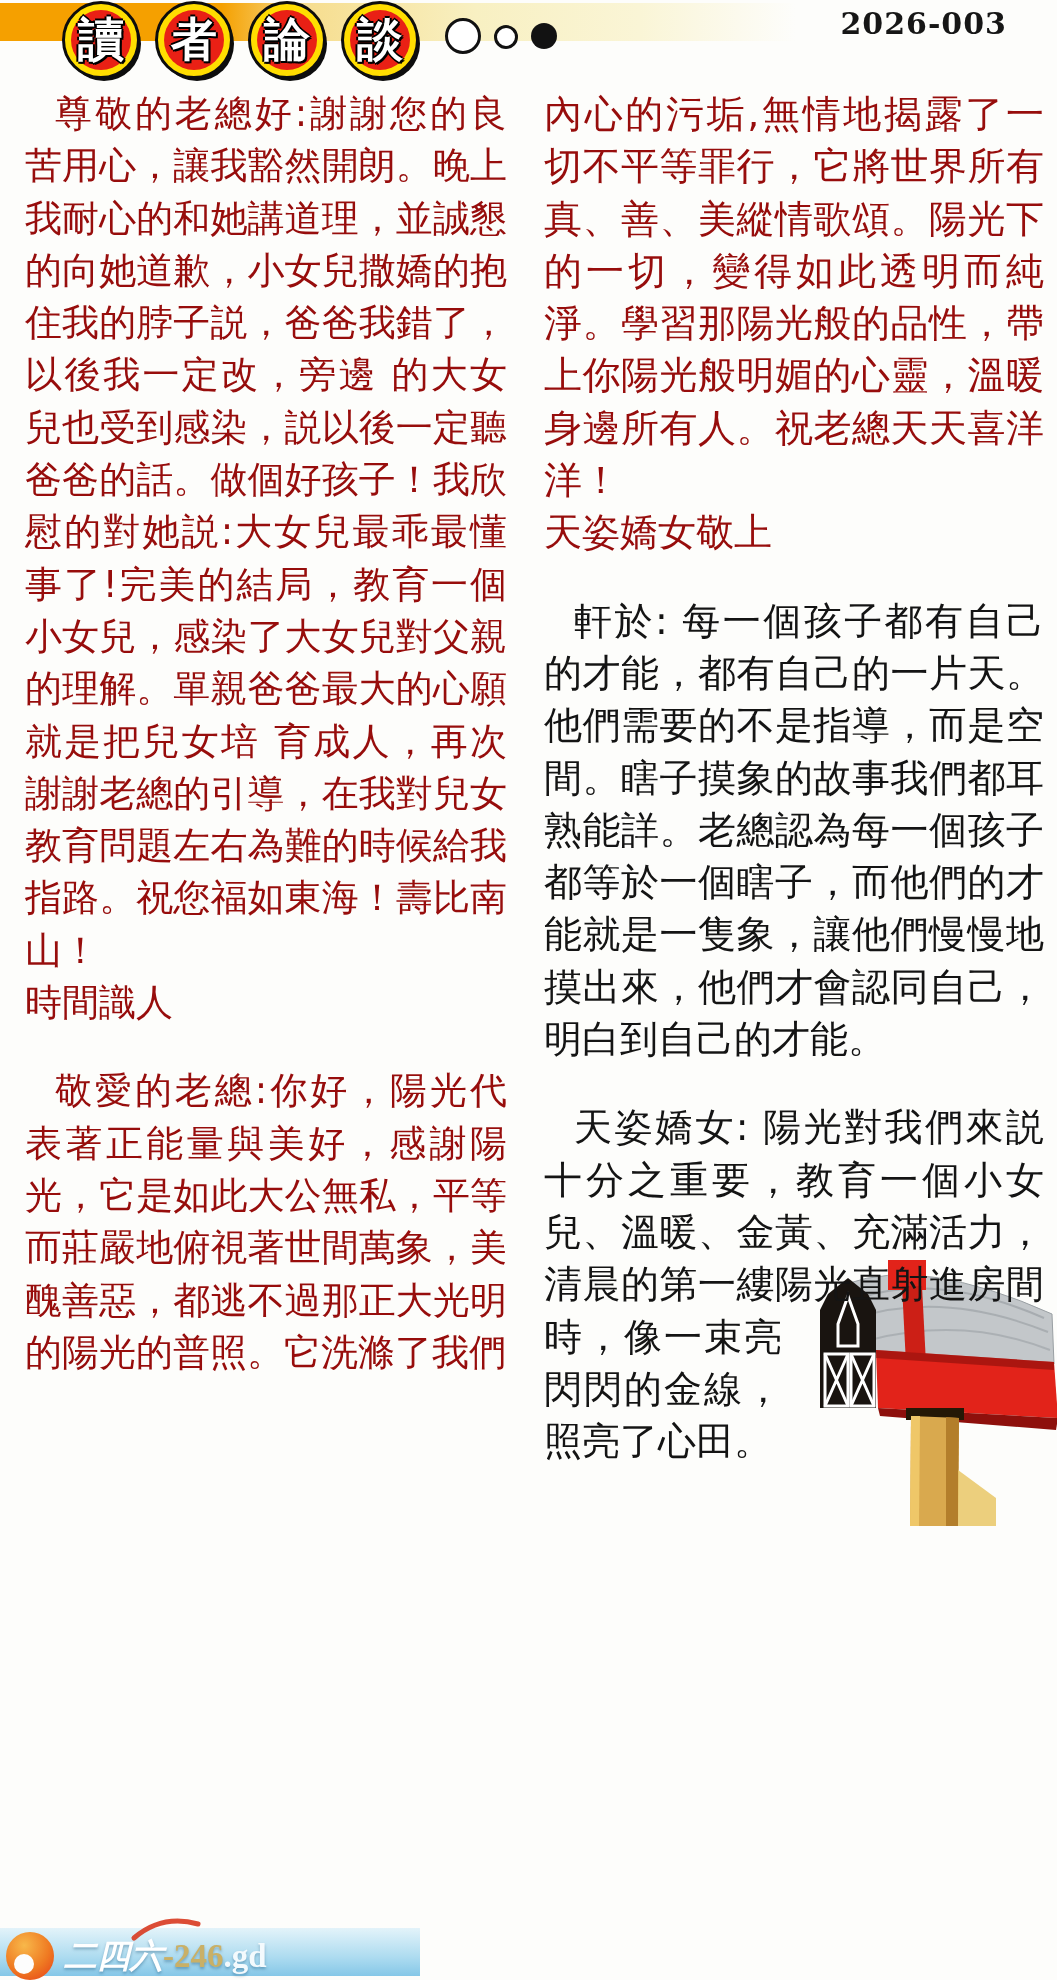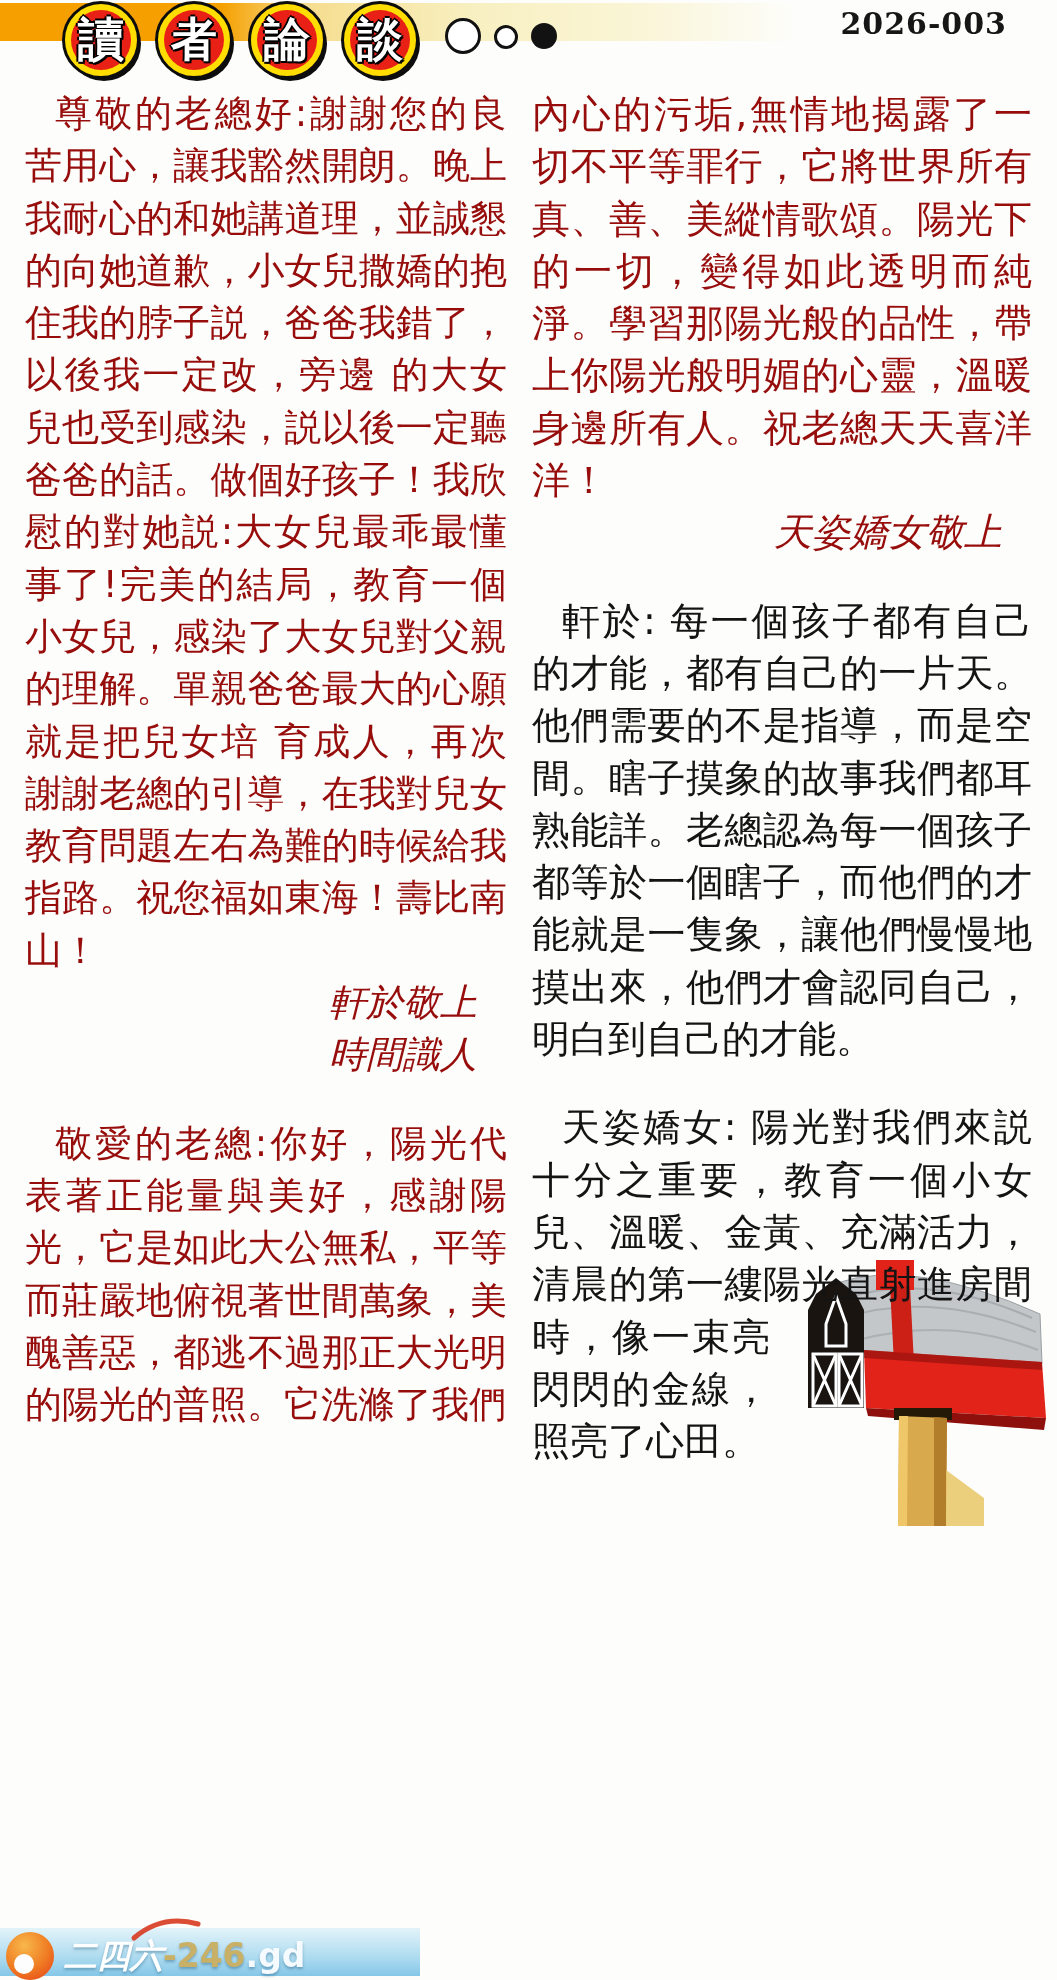--- a/index.html
+++ b/index.html
@@ -27,35 +27,36 @@
   .dot-large{left:445px;top:18px;width:30px;height:30px;background:#fff;border:3px solid #111;}
   .dot-small{left:494px;top:25px;width:18px;height:18px;background:#fff;border:3px solid #111;}
   .dot-black{left:531px;top:23px;width:26px;height:26px;background:#121212;}
   .pageno{
     position:absolute;top:6px;right:50px;
     font-family:"DejaVu Serif",serif;font-weight:bold;font-size:30px;letter-spacing:1px;color:#161616;
   }
   
   .col{position:absolute;top:88px;text-align:justify;color:#970D0C;}
   .col-left{left:25px;width:482px;height:1888px;font-size:37px;line-height:52.3px;}
-  .col-right{left:532px;width:500px;height:1888px;font-size:38px;line-height:52.3px;}
+  .col-right{left:544px;width:500px;height:1888px;font-size:38px;line-height:52.3px;}
   .col p{margin:0;text-indent:30px;}
   .col p.spaced{margin-top:36px;}
-  .col p.sig{text-align:right;text-indent:0;padding-right:30px;font-style:italic;}
+  .col p.sig{text-indent:0;padding-right:30px;}
   .col .black{color:#141414;}
   
   .mbx{
     float:right;width:256px;height:268px;margin-left:6px;
     shape-outside:polygon(64px 0px,256px 0px,256px 268px,182px 268px,177px 210px,3px 205px,3px 59px,26px 21px);
     shape-margin:6px;
   }
   
   .wm{
     position:absolute;left:0;top:1928px;width:420px;height:48px;z-index:6;
     background:linear-gradient(180deg,rgba(216,239,249,0.70) 0%,rgba(160,214,238,0.85) 60%,rgba(120,193,229,0.9) 100%);
+    font-family:Liberation Serif, serif;
   }
   .wm-logo{position:absolute;left:6px;top:4px;width:48px;height:48px;border-radius:50%;
     background:radial-gradient(circle at 38% 28%,#F8B84A 0%,#EF7A22 55%,#E53C17 100%);}
   .wm-logo .hole{position:absolute;left:8px;top:22px;width:20px;height:20px;border-radius:50%;background:#fdfdfd;}
   .wm-text{position:absolute;left:64px;top:6px;font-size:33px;font-weight:bold;font-style:italic;
     color:#fff;white-space:nowrap;text-shadow:0 2px 3px rgba(0,60,100,0.35);}
   .wm-text .mid{color:#C9B067;font-style:normal;}
   .wm-text .tail{color:#F4FAFD;font-style:normal;}
   .wm-flourish{position:absolute;left:128px;top:-18px;}
 </style>
@@ -90,21 +91,20 @@
 </div>
 
 <span class="dot dot-large"></span>
 <span class="dot dot-small"></span>
 <span class="dot dot-black"></span>
 
 <div class="pageno">2026-003</div>
 
 <div class="col col-left">
   <p>尊敬的老總好:謝謝您的良苦用心，讓我豁然開朗。晚上我耐心的和她講道理，並誠懇的向她道歉，小女兒撒嬌的抱住我的脖子説，爸爸我錯了，以後我一定改，旁邊 的大女兒也受到感染，説以後一定聽爸爸的話。做個好孩子！我欣慰的對她説:大女兒最乖最懂事了!完美的結局，教育一個小女兒，感染了大女兒對父親的理解。單親爸爸最大的心願就是把兒女培 育成人，再次謝謝老總的引導，在我對兒女教育問題左右為難的時候給我指路。祝您福如東海！壽比南山！</p>
-  <p class="sig">軒於敬上</p>
   <p class="sig">時間識人</p>
   <p class="spaced">敬愛的老總:你好，陽光代表著正能量與美好，感謝陽光，它是如此大公無私，平等而莊嚴地俯視著世間萬象，美醜善惡，都逃不過那正大光明的陽光的普照。它洗滌了我們</p>
 </div>
 
 <div class="col col-right">
   <p style="text-indent:0">內心的污垢,無情地揭露了一切不平等罪行，它將世界所有真、善、美縱情歌頌。陽光下的一切，變得如此透明而純淨。學習那陽光般的品性，帶上你陽光般明媚的心靈，溫暖身邊所有人。祝老總天天喜洋洋！</p>
   <p class="sig">天姿嬌女敬上</p>
   <p class="spaced black">軒於: 每一個孩子都有自己的才能，都有自己的一片天。他們需要的不是指導，而是空間。瞎子摸象的故事我們都耳熟能詳。老總認為每一個孩子都等於一個瞎子，而他們的才能就是一隻象，讓他們慢慢地摸出來，他們才會認同自己，明白到自己的才能。</p>
   <p class="spaced black"><span>天姿嬌女: 陽光對我們來説十分之重要，教育一個小女兒、溫暖、金黃、充滿活力，清</span><span class="mbx"><svg width="256" height="268" viewBox="0 0 256 268" xmlns="http://www.w3.org/2000/svg">
 

